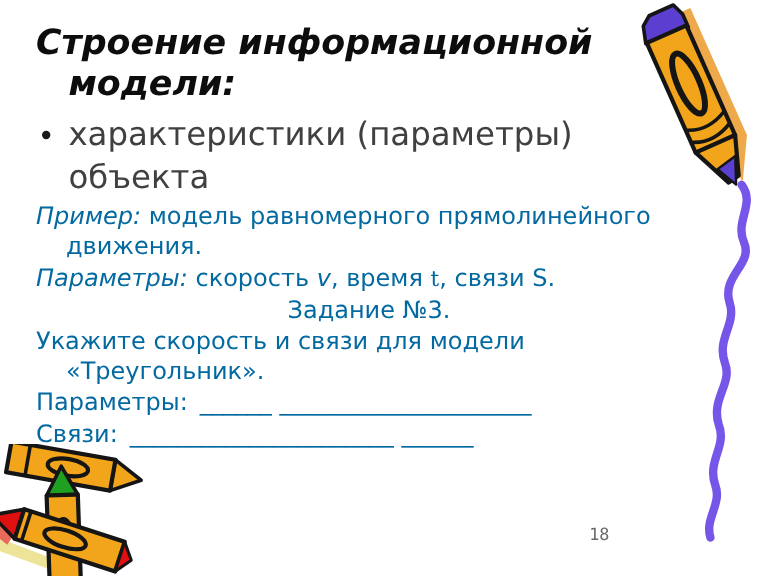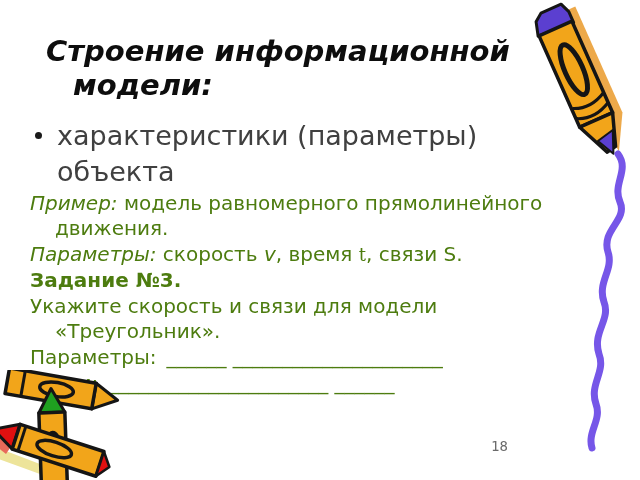--- a/index.html
+++ b/index.html
@@ -8,46 +8,46 @@
     width:640px;height:480px;
     background:#ffffff;
     overflow:hidden;
     font-family:"DejaVu Sans","Liberation Sans",sans-serif;
     color:#111;
   }
   .content{
     position:absolute;left:30px;top:18px;width:555px;
   }
   .title{
-    margin:16px;
+    margin:0;
     font-size:29px;font-weight:bold;font-style:italic;
     line-height:34px;
     padding-left:27px;text-indent:-27px;
     color:#0d0d0d;
   }
   ul.bullets{margin:9px 0 0;padding:0;list-style:none;}
   ul.bullets li{
     position:relative;
     padding-left:27px;
     font-size:27px;line-height:36px;color:#404040;
   }
   ul.bullets li + li{margin-top:4px;}
   ul.bullets li::before{
     content:"";position:absolute;left:5px;top:14px;
     width:7px;height:7px;border-radius:50%;background:#1a1a1a;
   }
   p.body{
     margin:1px 0 0;
-    font-size:20px;line-height:25px;color:#4d7c0f;
+    font-size:20px;line-height:25px;color:#0369a1;
   }
   .hang{padding-left:25px;text-indent:-25px;width:530px;}
   .it{font-style:italic;}
   .vit{font-style:italic;}
   .tser{font-family:"DejaVu Serif","Liberation Serif",serif;font-size:18px;}
-  .task-title{text-align:left;font-weight:bold;margin-top:2px;}
+  .task-title{text-align:center;font-weight:normal;margin-top:2px;}
   .task-text{margin-top:3px;}
   .blank{margin-top:7px;}
   .blank2{margin-top:6px;}
   .uline{margin-left:10px;letter-spacing:0;}
   .page-number{
     position:absolute;left:491px;top:438px;
     font-family:"DejaVu Sans Mono","Liberation Mono",monospace;
     font-size:14px;color:#6b6b6b;
   }
   .deco{position:absolute;pointer-events:none;}

